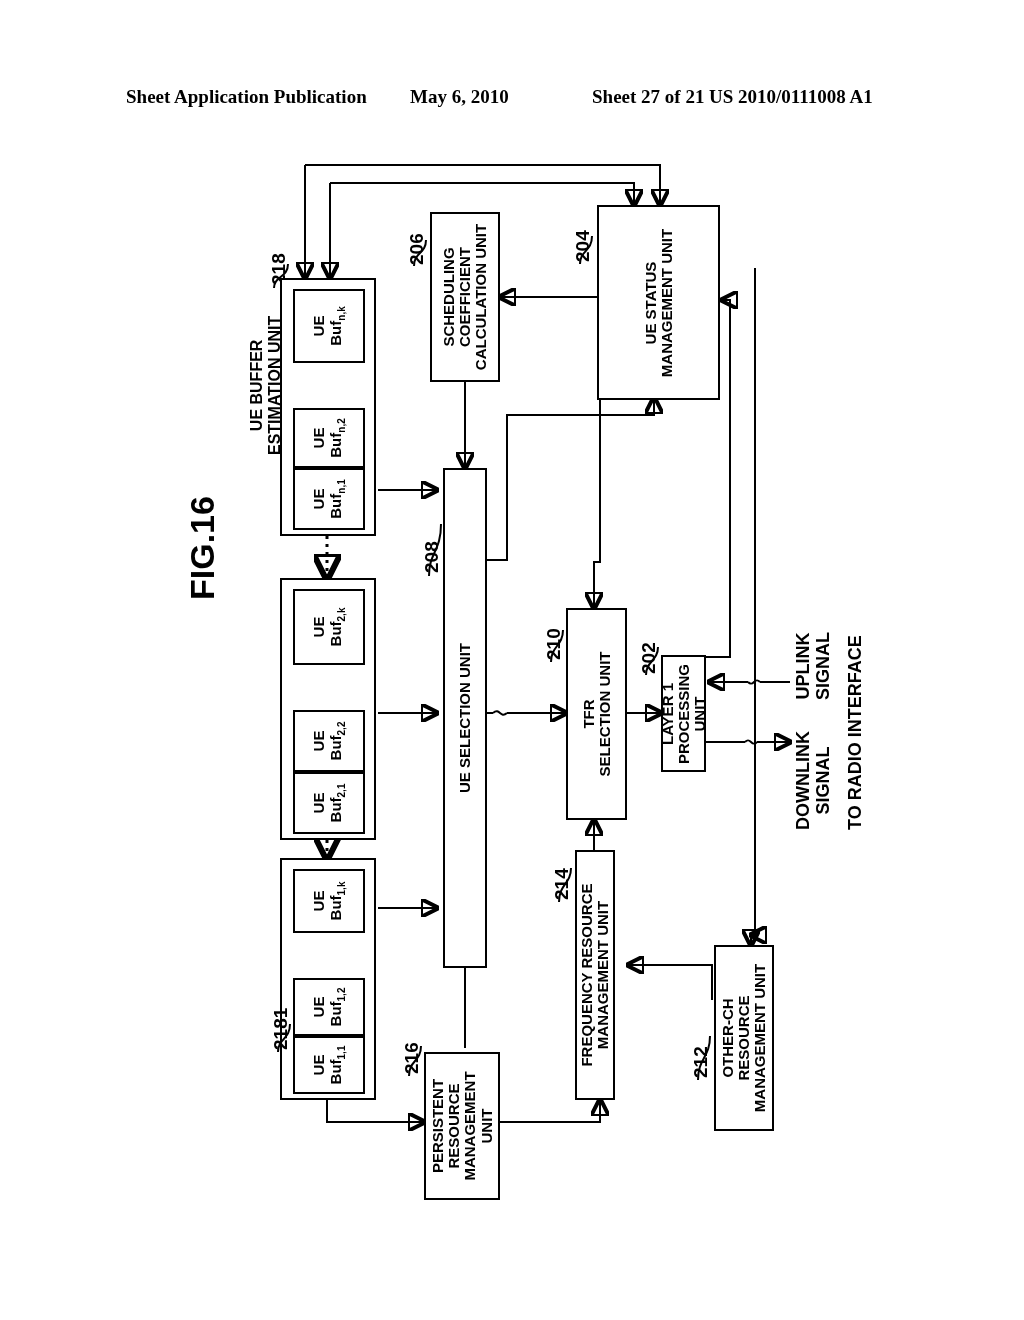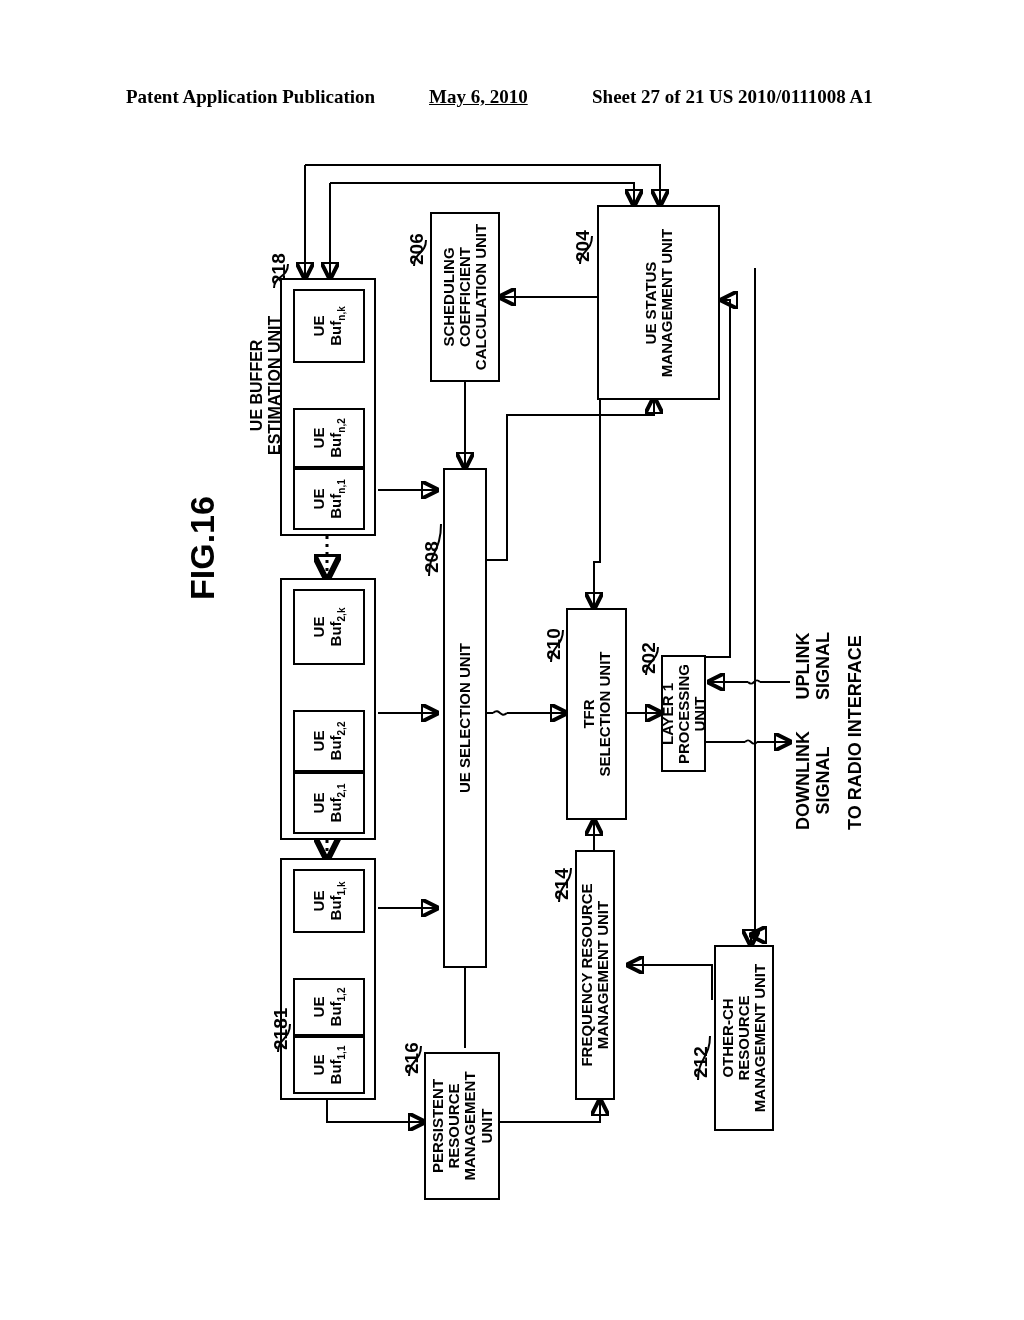--- a/index.html
+++ b/index.html
@@ -7,21 +7,21 @@
   body{width:1024px;height:1320px;position:relative;
        font-family:"Liberation Sans", sans-serif;color:#000;}
   #page{position:absolute;left:0;top:0;width:1024px;height:1320px;overflow:hidden;background:#fff;}
 
   
   .hdr{position:absolute;top:86px;left:0;width:1024px;height:30px;
        font-family:"Liberation Serif", serif;font-weight:bold;font-size:19px;
        color:#000;white-space:nowrap;}
   .hdr span{position:absolute;top:0;}
   .h-pub{left:126px;}
-  .h-date{left:429px;text-decoration:underline;}
+  .h-date{left:410px;}
   .h-sheet{left:592px;}
   .h-num{left:709px;text-align:center;}
 
   
   .figtitle{position:absolute;left:183px;top:600px;
             font-family:"Liberation Sans", sans-serif;font-weight:bold;
             font-size:34px;letter-spacing:0px;
             transform:rotate(-90deg);transform-origin:left top;
             white-space:nowrap;}
 
@@ -57,21 +57,21 @@
   #wires{position:absolute;left:0;top:0;width:1024px;height:1320px;pointer-events:none;}
   #wires line,#wires path,#wires polyline{stroke:#000;stroke-width:2;fill:none;}
   #wires .dot{stroke-dasharray:3 5;stroke-width:3;}
 </style>
 </head>
 <body>
 
 <div id="page">
 
   <div class="hdr">
-    <span class="h-pub">Patent Application Publication</span>
+    <span class="h-pub">Sheet Application Publication</span>
     <span class="h-date">May 6, 2010</span>
     <span class="h-sheet">Sheet 27 of 21</span>
     <span class="h-num">US 2010/0111008 A1</span>
   </div>
 
   <div class="figtitle">FIG.16</div>
 
   <svg id="wires" viewBox="0 0 1024 1320">
     <defs>
       <marker id="ar" markerWidth="9" markerHeight="9" refX="8" refY="4.5" orient="auto">

